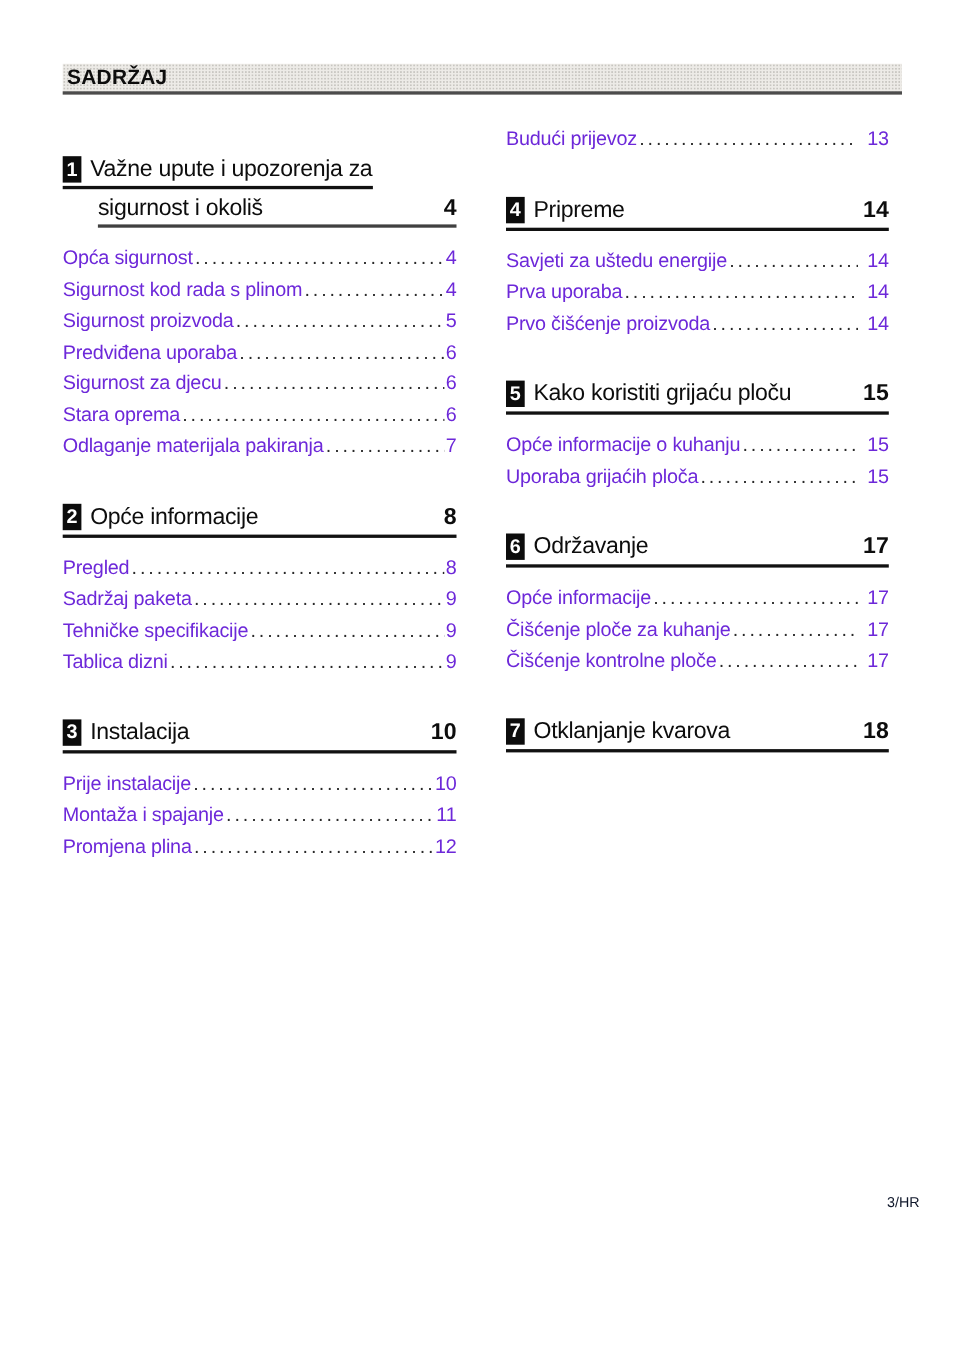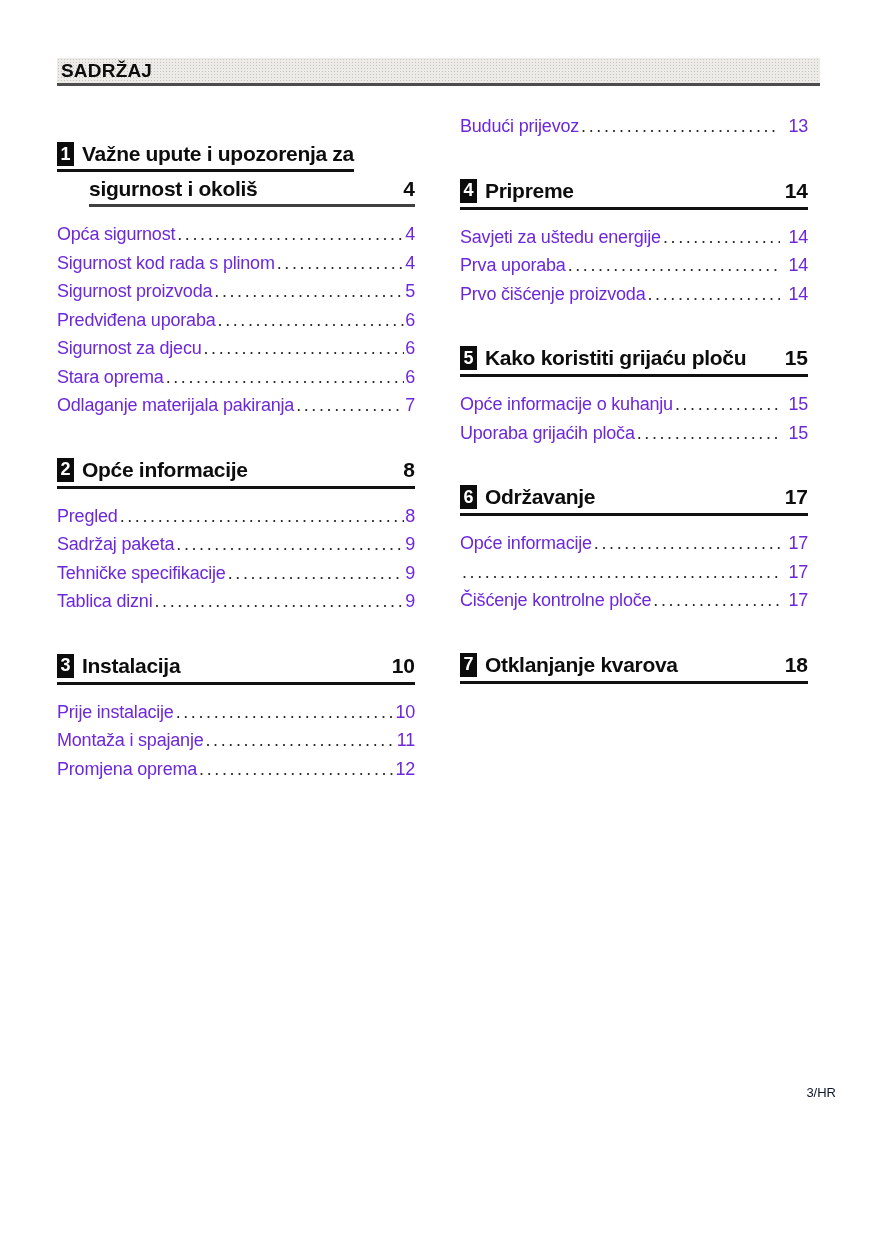--- a/index.html
+++ b/index.html
@@ -79,21 +79,21 @@
     height: 24px;
     background: #0c0c0c;
     color: #ffffff;
     font-weight: bold;
     font-size: 18px;
     margin-right: 8px;
     flex: none;
   }
   .sec-title {
     font-size: 21px;
-    font-weight: bold;
+    font-weight: normal;
     letter-spacing: -0.3px;
     white-space: nowrap;
     color: #0d0d0d;
   }
   .sec-page {
     font-size: 21px;
     font-weight: bold;
     white-space: nowrap;
     color: #0d0d0d;
   }
@@ -228,21 +228,21 @@
               <span class="item-label">Prije instalacije</span>
               <span class="leader"></span>
               <span class="item-page">10</span>
             </div>
             <div class="toc-item">
               <span class="item-label">Montaža i spajanje</span>
               <span class="leader"></span>
               <span class="item-page">11</span>
             </div>
             <div class="toc-item">
-              <span class="item-label">Promjena oprema</span>
+              <span class="item-label">Promjena plina</span>
               <span class="leader"></span>
               <span class="item-page">12</span>
             </div>
           </div>
         </section>
       </div>
     <div class="col" id="col-right">
         <section class="sec">
           <div class="items">
             <div class="toc-item">
@@ -304,20 +304,21 @@
             <span class="spacer"></span>
             <span class="sec-page">17</span>
           </div>
           <div class="items">
             <div class="toc-item">
               <span class="item-label">Opće informacije</span>
               <span class="leader"></span>
               <span class="item-page">17</span>
             </div>
             <div class="toc-item">
+              <span class="item-label">Čišćenje ploče za kuhanje</span>
               <span class="leader"></span>
               <span class="item-page">17</span>
             </div>
             <div class="toc-item">
               <span class="item-label">Čišćenje kontrolne ploče</span>
               <span class="leader"></span>
               <span class="item-page">17</span>
             </div>
           </div>
         </section>

